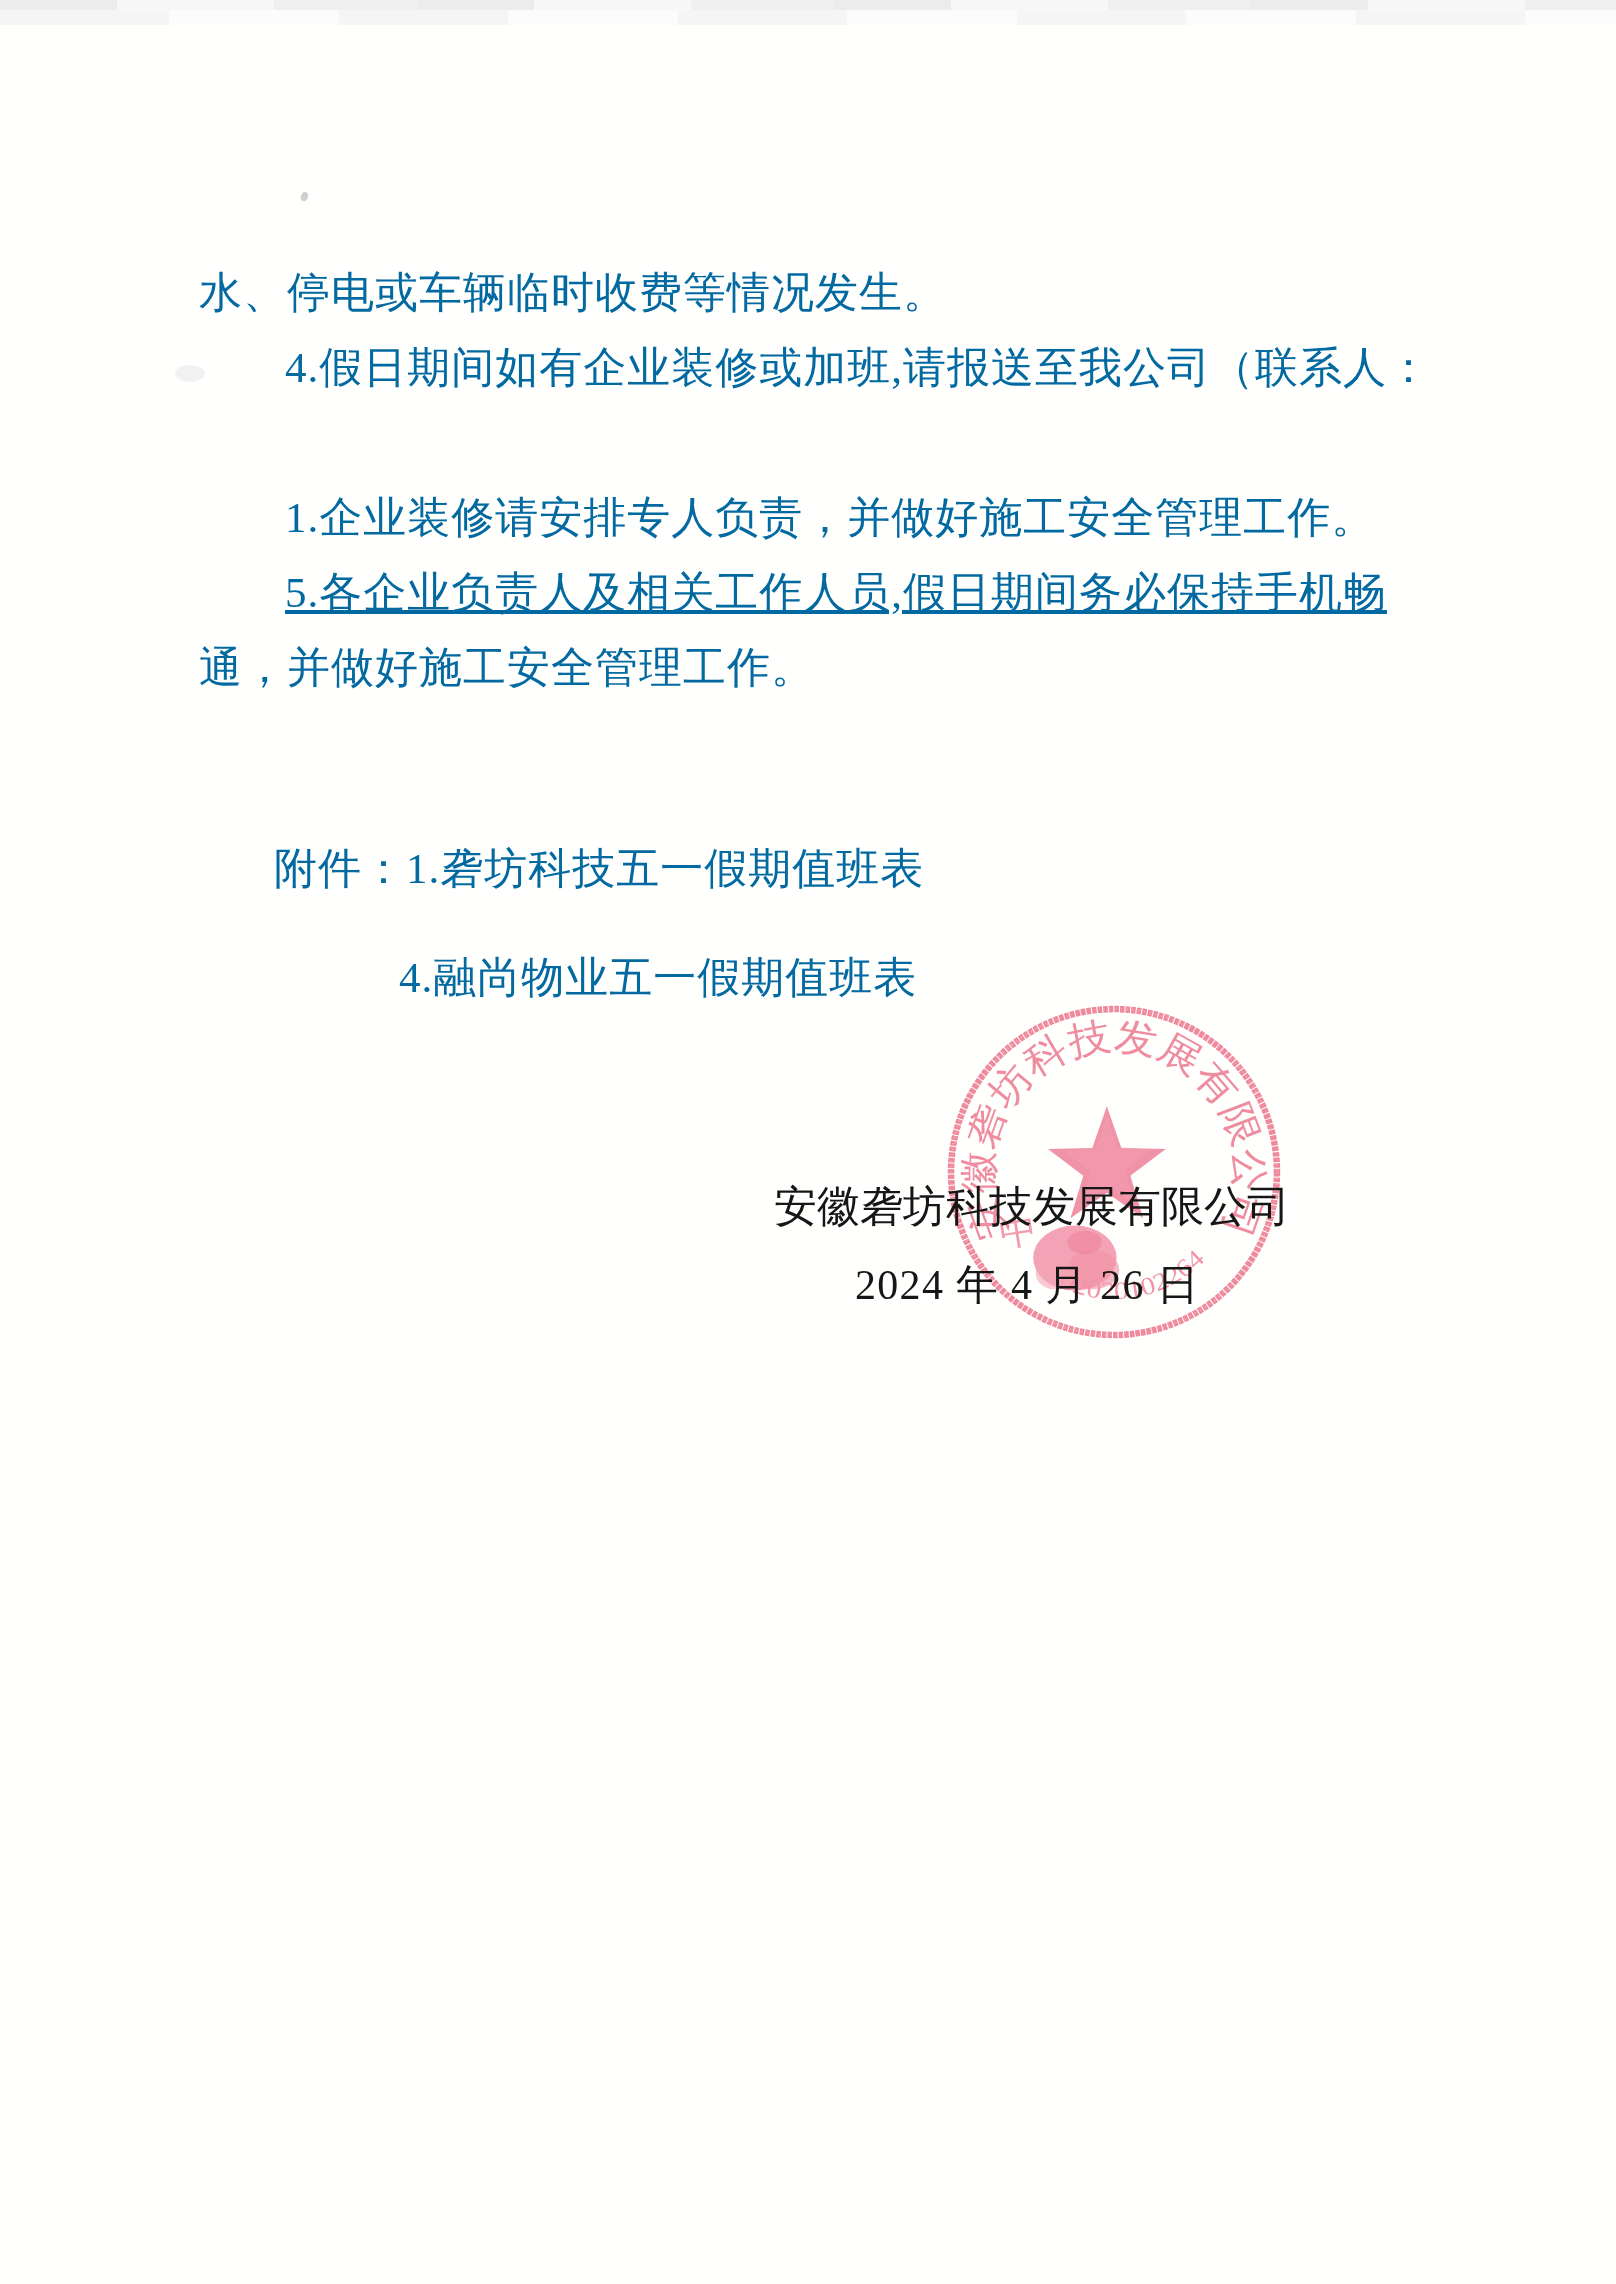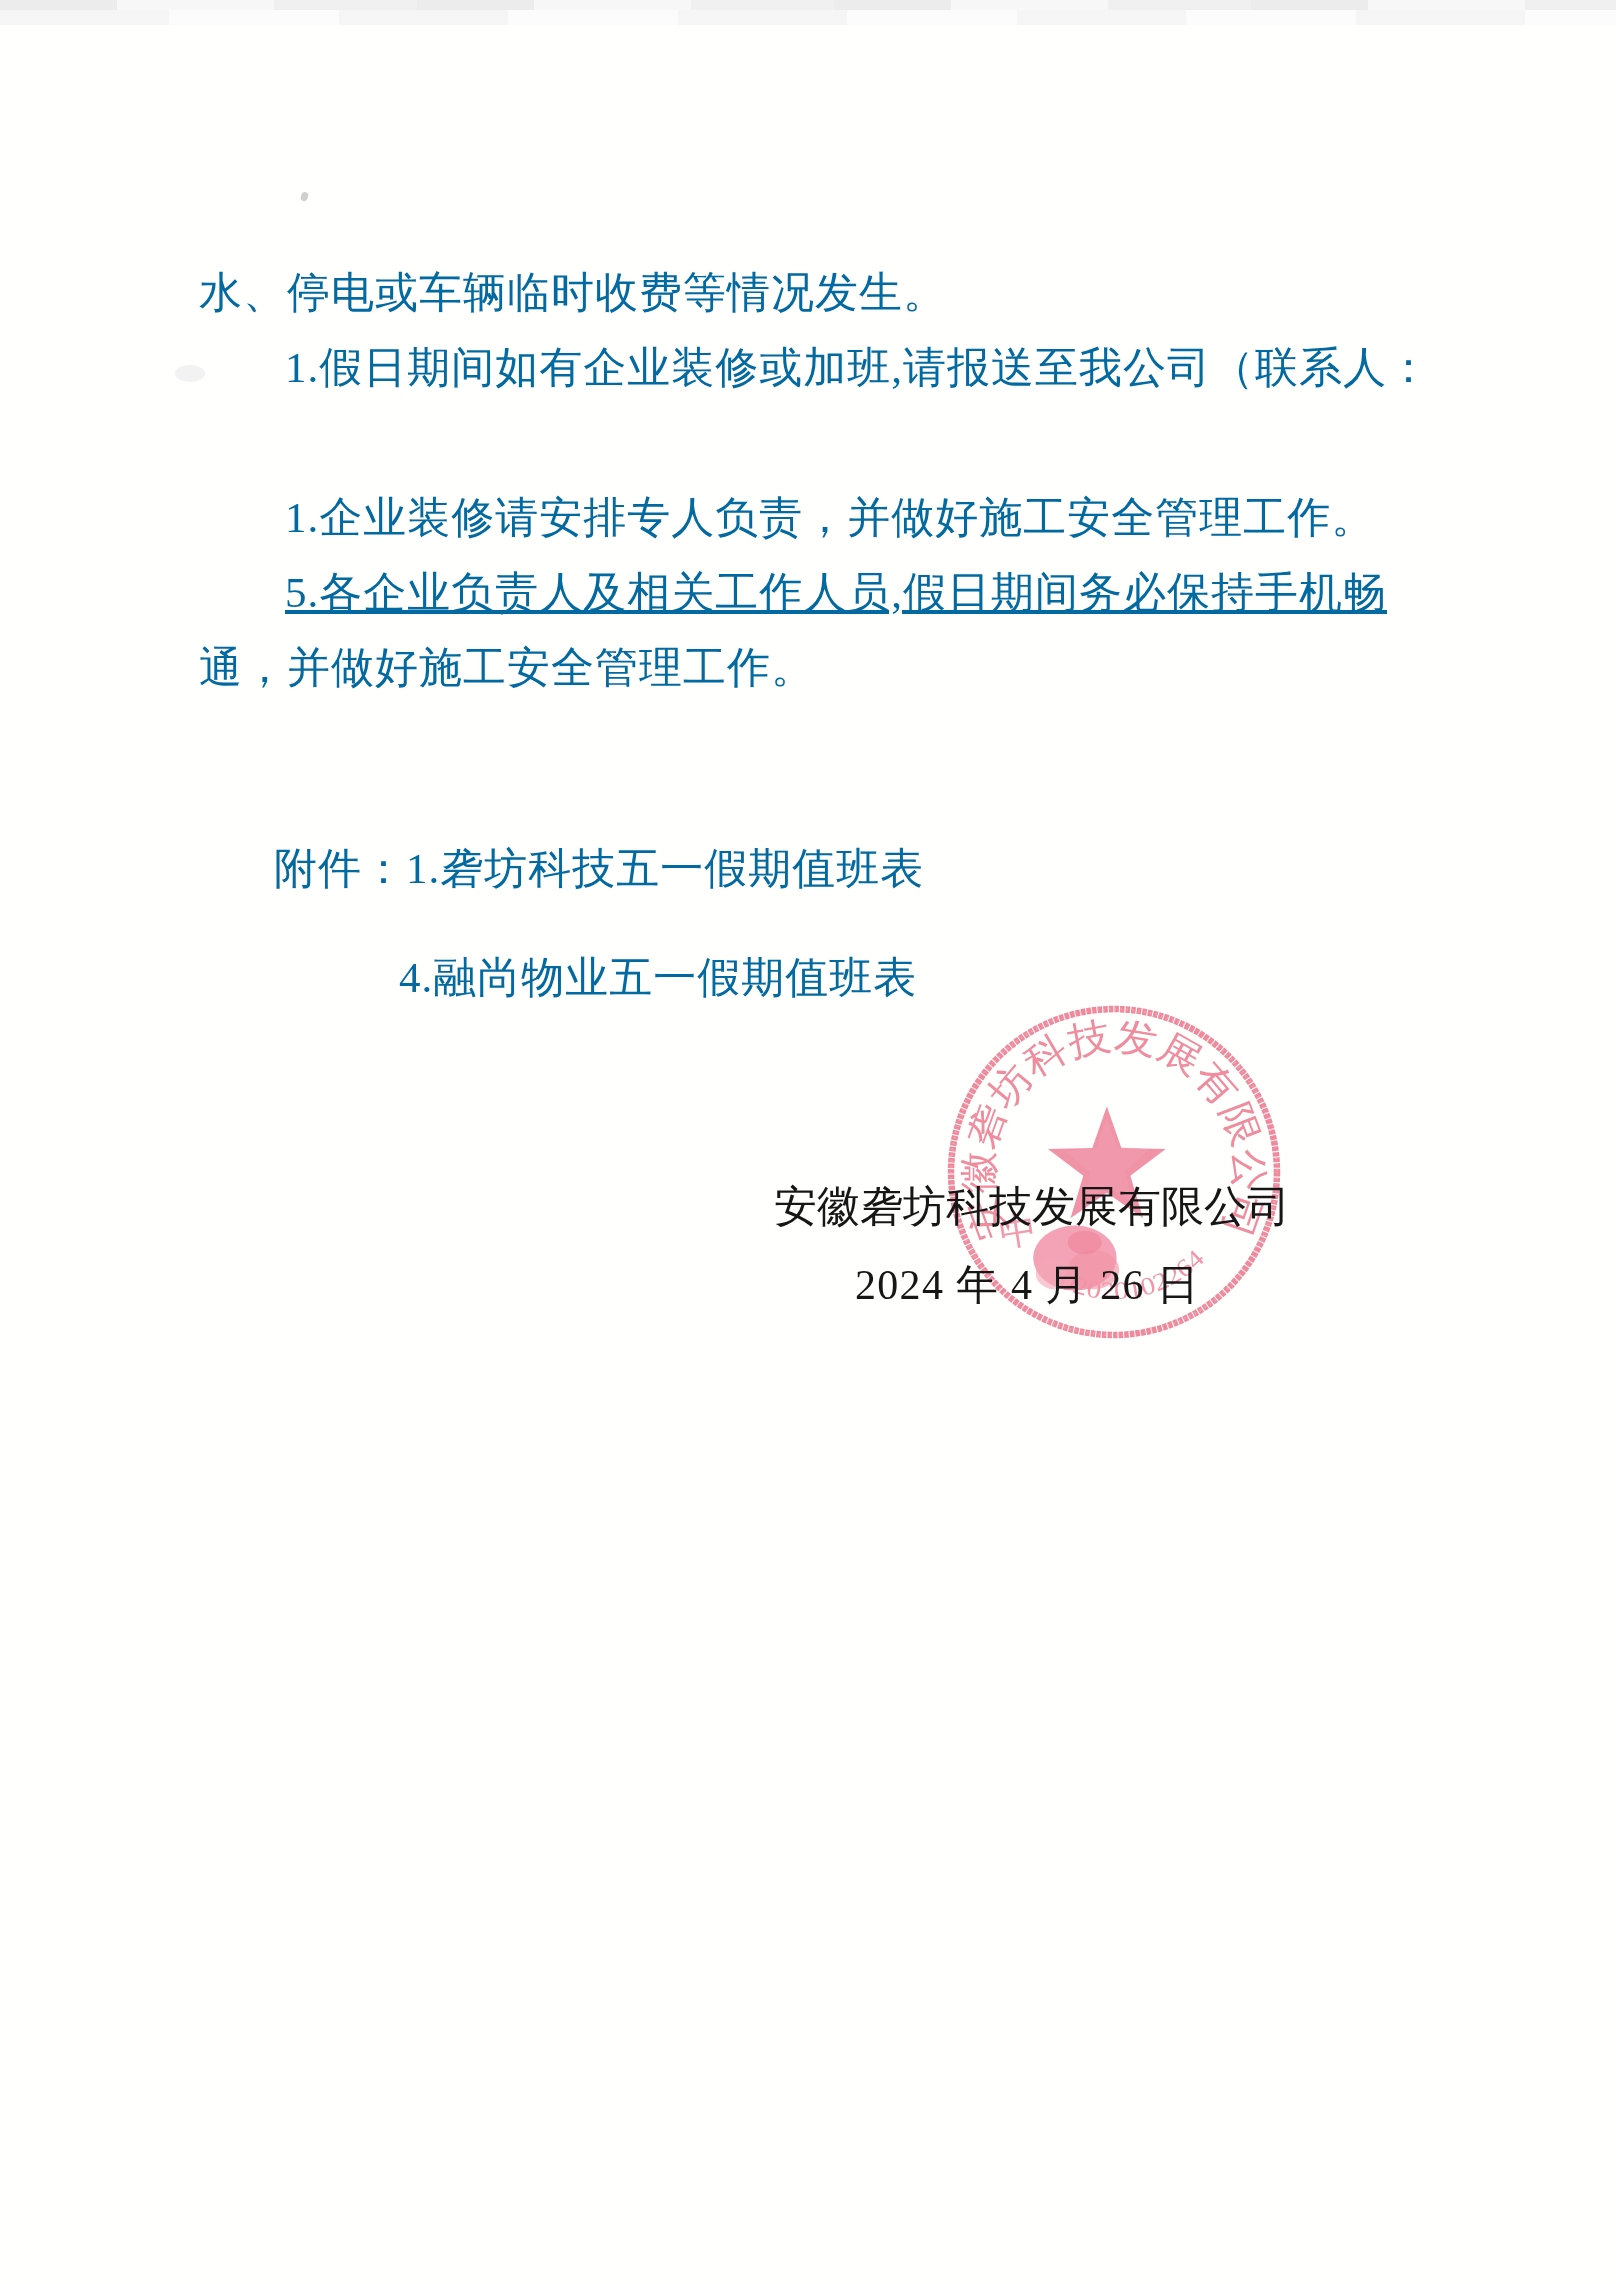--- a/index.html
+++ b/index.html
@@ -51,21 +51,21 @@
 <body>
 
 <div class="page">
 
   <div class="scan-band"></div>
   <div class="scan-band2"></div>
   <div class="speck"></div>
   <div class="smudge"></div>
 
   <div class="line" style="left:199px;top:268px;">水、停电或车辆临时收费等情况发生。</div>
-  <div class="line" style="left:285px;top:343px;">1.假日期间如有企业装修或加班,请报送至我公司（联系人：</div>
+  <div class="line" style="left:285px;top:343px;">4.假日期间如有企业装修或加班,请报送至我公司（联系人：</div>
   <div class="line" style="left:285px;top:493px;">1.企业装修请安排专人负责，并做好施工安全管理工作。</div>
   <div class="line" style="left:285px;top:568px;text-decoration:underline;">5.各企业负责人及相关工作人员,假日期间务必保持手机畅</div>
   <div class="line" style="left:199px;top:643px;">通，并做好施工安全管理工作。</div>
 
   <div class="line" style="left:274px;top:844px;">附件：1.砻坊科技五一假期值班表</div>
   <div class="line" style="left:399px;top:953px;">4.融尚物业五一假期值班表</div>
 
   <svg class="seal" viewBox="0 0 540 540" aria-hidden="true">
 
     <circle cx="270" cy="270" r="250" fill="none" stroke="#ee8497" stroke-width="10" stroke-dasharray="7 1.6" opacity="0.95"></circle>

